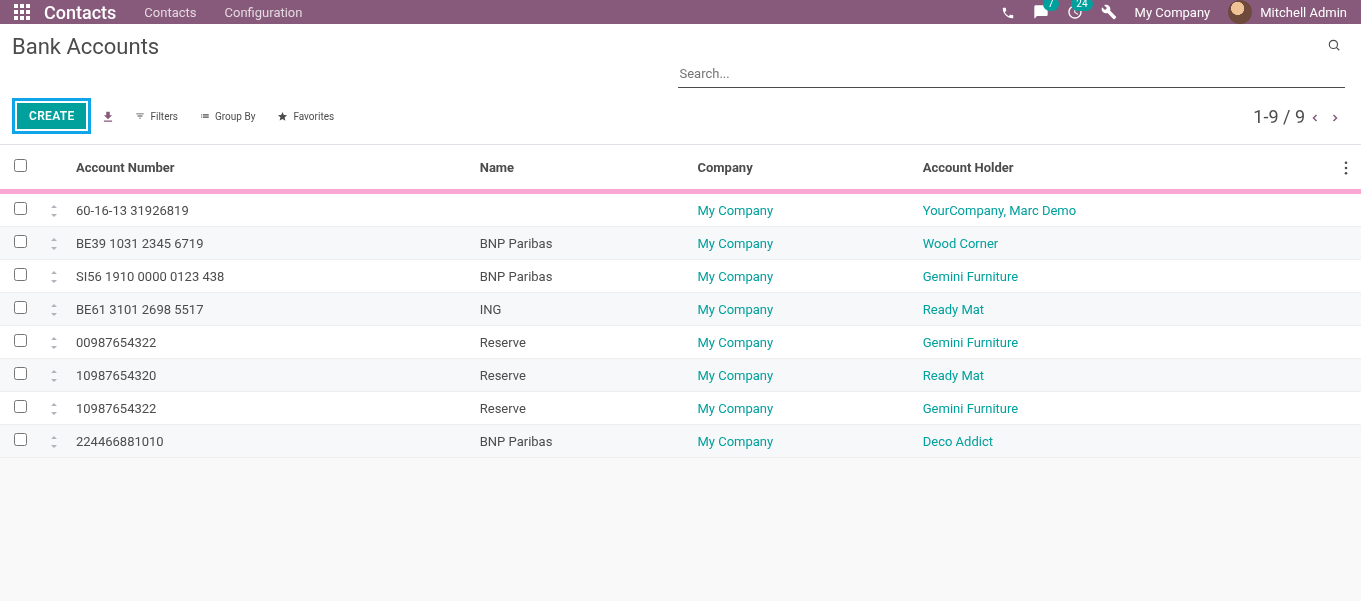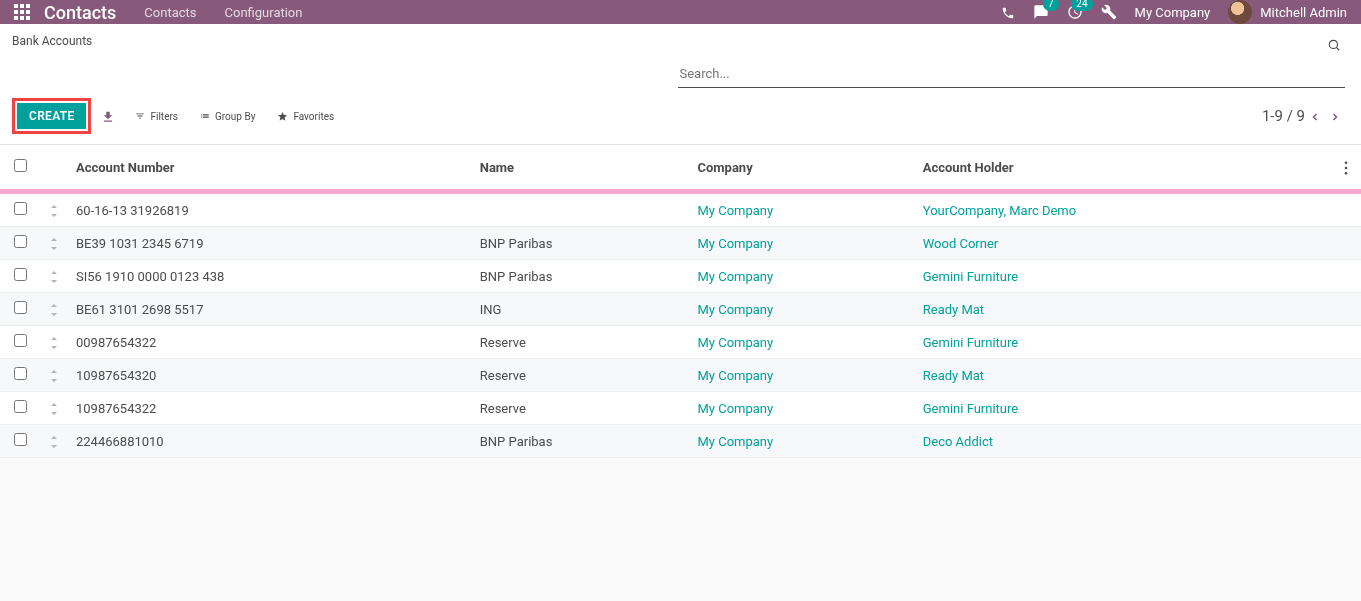--- a/index.html
+++ b/index.html
@@ -12,32 +12,32 @@
 .topbar .nav-links { display:flex; gap:28px; }
 .topbar .nav-link { color:#e4d8e0; cursor:pointer; font-size:13px; }
 .topbar .right { margin-left:auto; display:flex; align-items:center; gap:18px; }
 .topbar .icon-btn { position:relative; color:#fff; cursor:pointer; }
 .topbar .badge { position:absolute; top:-7px; right:-10px; background:#00a09d; color:#fff; border-radius:9px; font-size:10px; padding:1px 5px; line-height:12px; }
 .topbar .user { display:flex; align-items:center; gap:8px; cursor:pointer; }
 .topbar .avatar { width:24px; height:24px; border-radius:50%; background:radial-gradient(circle at 40% 35%,#f0c396 0 30%,#6d4a3c 32% 100%); }
 
 .control-row { background:#fff; border-bottom:1px solid #dee2e6; padding:10px 16px 0 10px; }
 .cr-top { display:flex; align-items:flex-start; }
-.page-title { font-size:12px; color:#4c4c4c; font-weight:400; flex:0 0 50%; padding-left:2px; }
+.page-title { font-size:22px; color:#4c4c4c; font-weight:400; flex:0 0 50%; padding-left:2px; }
 .search-wrap { flex:1; position:relative; }
 .search-input { width:100%; border:none; border-bottom:1px solid #4c4c4c; padding:4px 24px 6px 2px; font-size:13px; outline:none; background:transparent; color:#6d28d9;margin-top:28px; }
 .search-icon { position:absolute; right:4px; top:2px; color:#666; }
 
 .cr-bottom { display:flex; align-items:center; padding:10px 0 10px 2px; }
-.btn-create-wrap { border:3px solid #ef4444; padding:2px; display:inline-block; }
+.btn-create-wrap { border:3px solid #0ea5e9; padding:2px; display:inline-block; }
 .btn-create { background:#00a09d; color:#fff; border:none; padding:6px 12px; font-weight:600; font-size:12px; cursor:pointer; letter-spacing:.3px; }
 .dl-icon { color:#875a7b; margin-left:10px; cursor:pointer; }
 .filter-group { margin-left:auto; display:flex; align-items:center; gap:22px; padding-left:20px; flex:1; }
 .filter-btn { display:inline-flex; align-items:center; gap:5px; color:#4c4c4c; cursor:pointer; font-size:10px; }
-.pager { margin-left:auto; display:flex; align-items:center; color:#4c4c4c; font-size:15px; }
+.pager { margin-left:auto; display:flex; align-items:center; color:#4c4c4c; font-size:18px; }
 .page-arrow { color:#875a7b; cursor:pointer; padding:4px; }
 
 table { width:100%; border-collapse:collapse; background:#fff; }
 thead th { text-align:left; font-weight:700; font-size:13px; color:#4c4c4c; padding:14px 8px; border-bottom:5px solid #f9a8d4; background:#fff;}
 tbody td { padding:8px 8px; border-bottom:1px solid #eceeef; font-size:13px; color:#4c4c4c; vertical-align:middle; }
 tbody tr:nth-child(even) td { background:#f7f8f9; }
 .col-check { width:40px; text-align:center; }
 .col-handle { width:28px; color:#adb5bd; text-align:center; cursor:grab; }
 .link-cell { color:#00a09d; cursor:pointer; }
 .col-menu { width:30px; text-align:center; color:#4c4c4c; cursor:pointer; }

